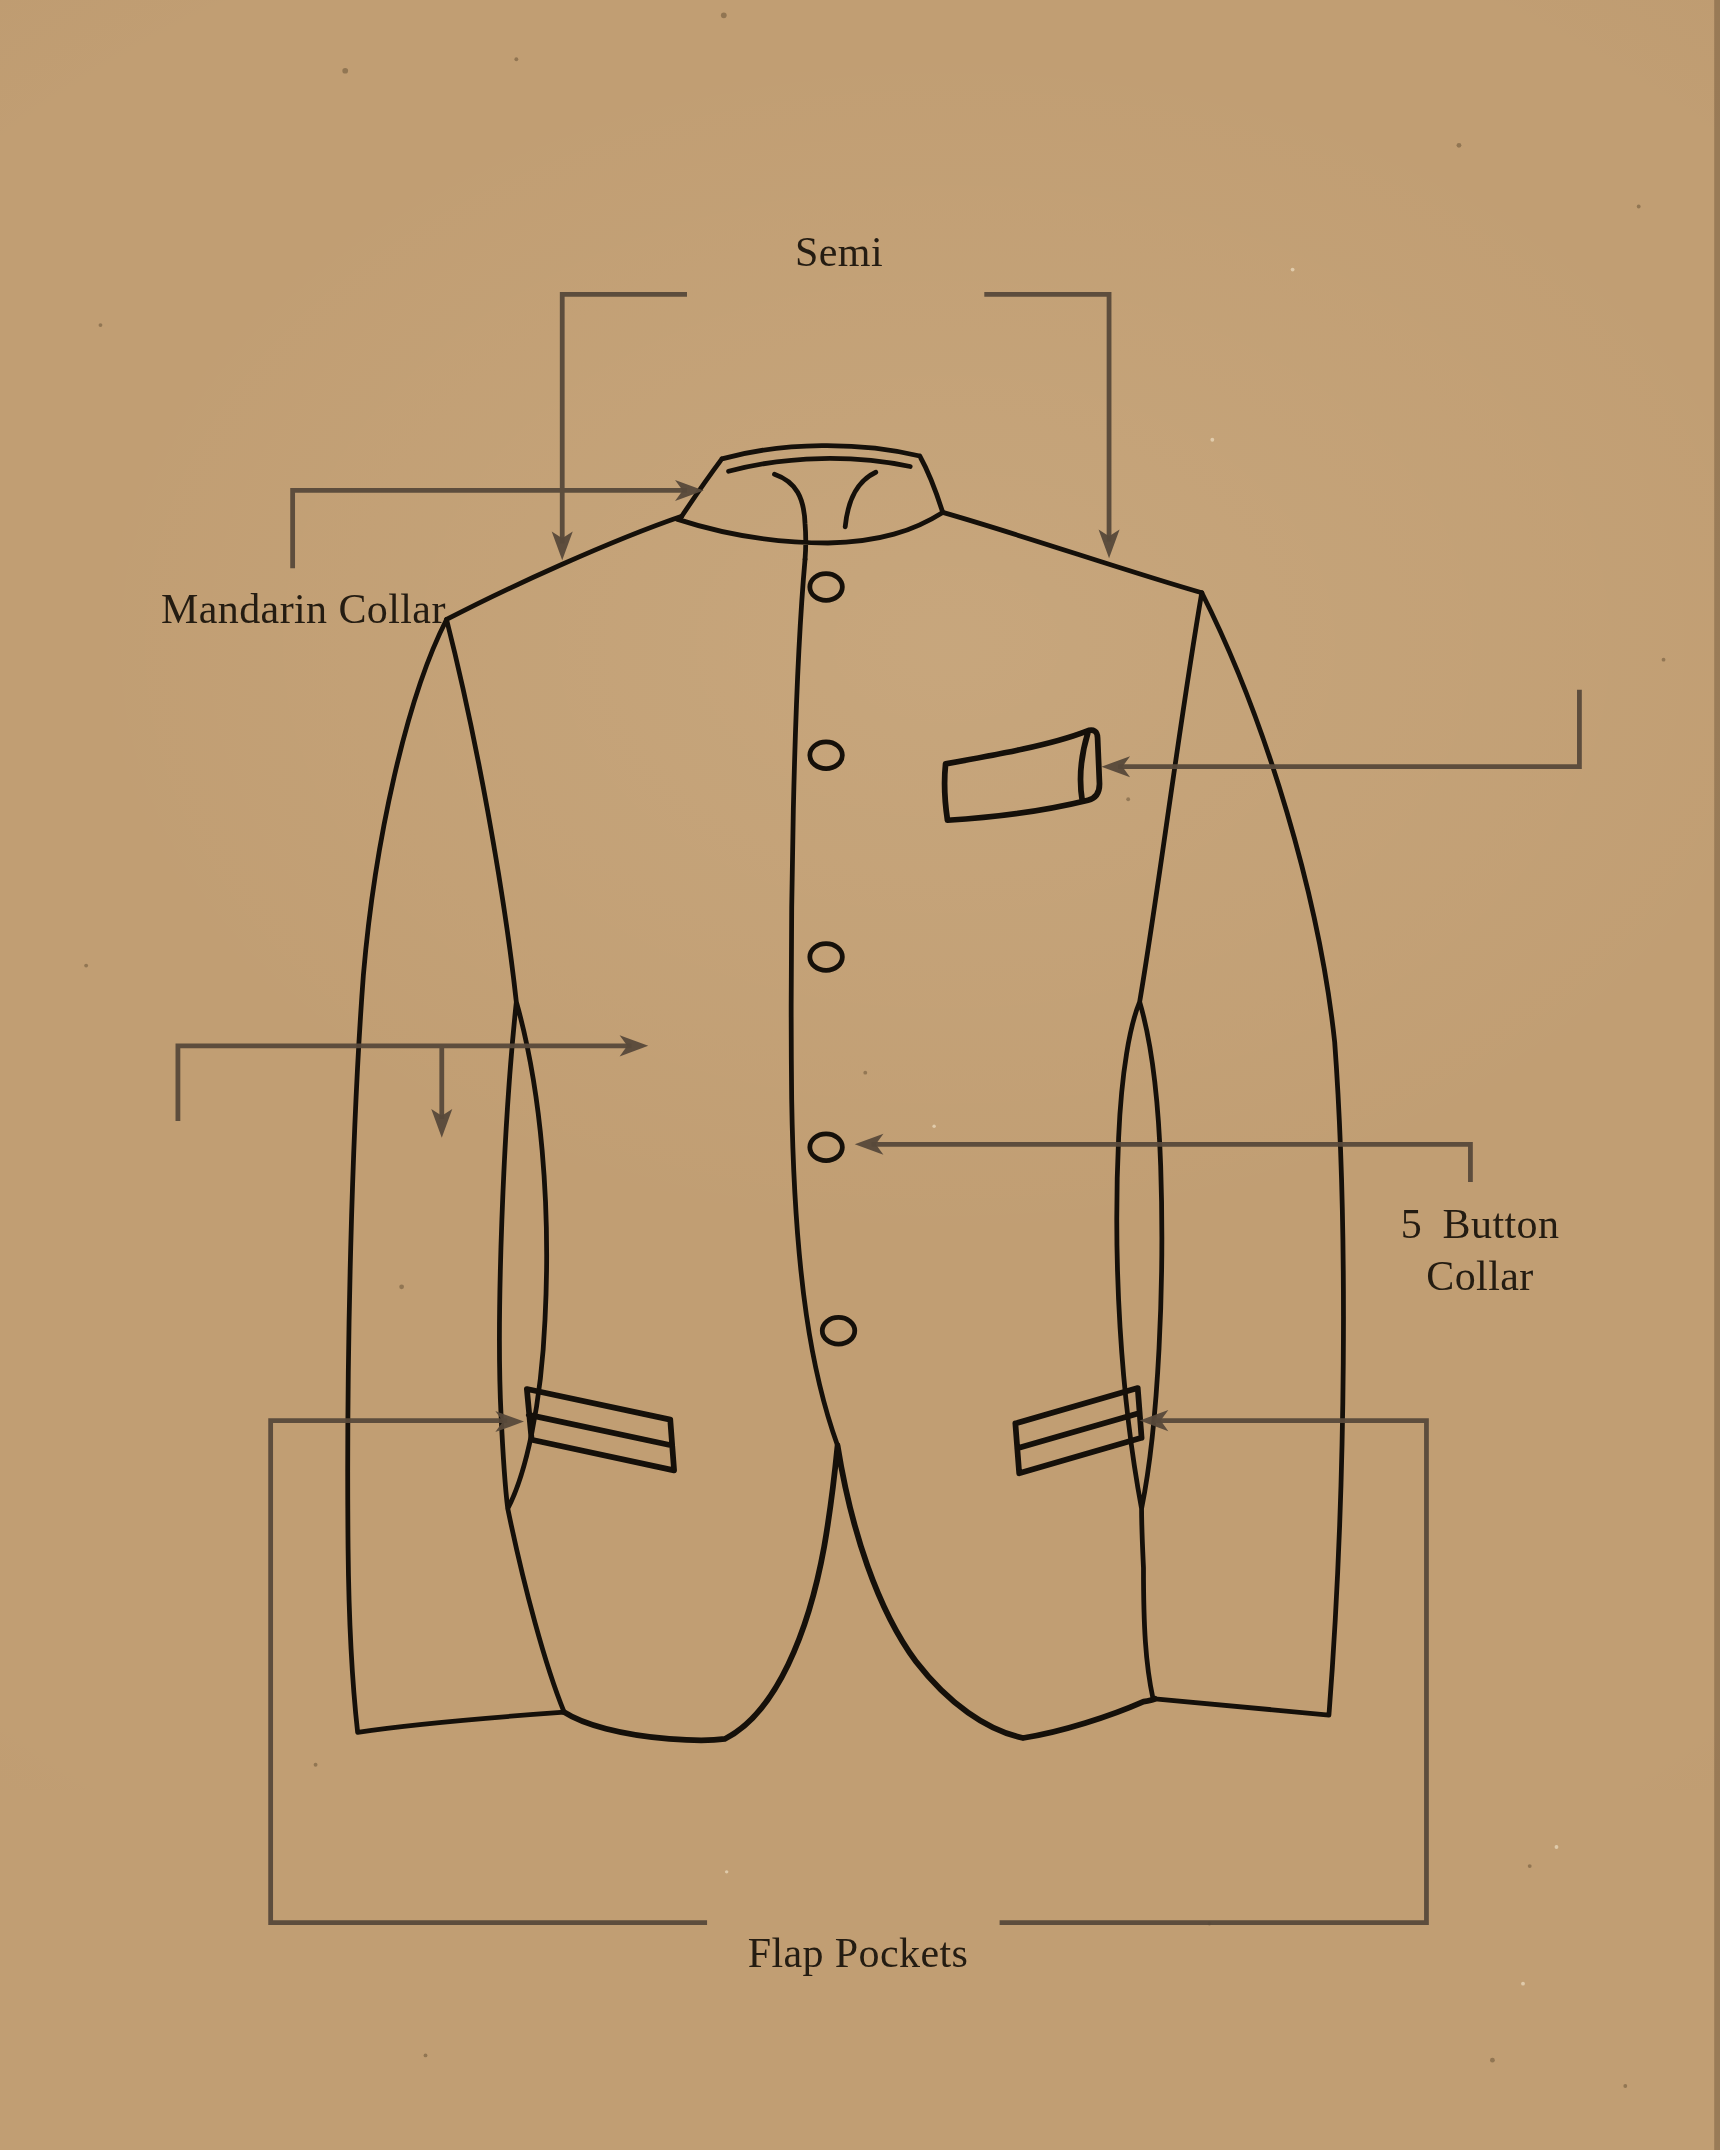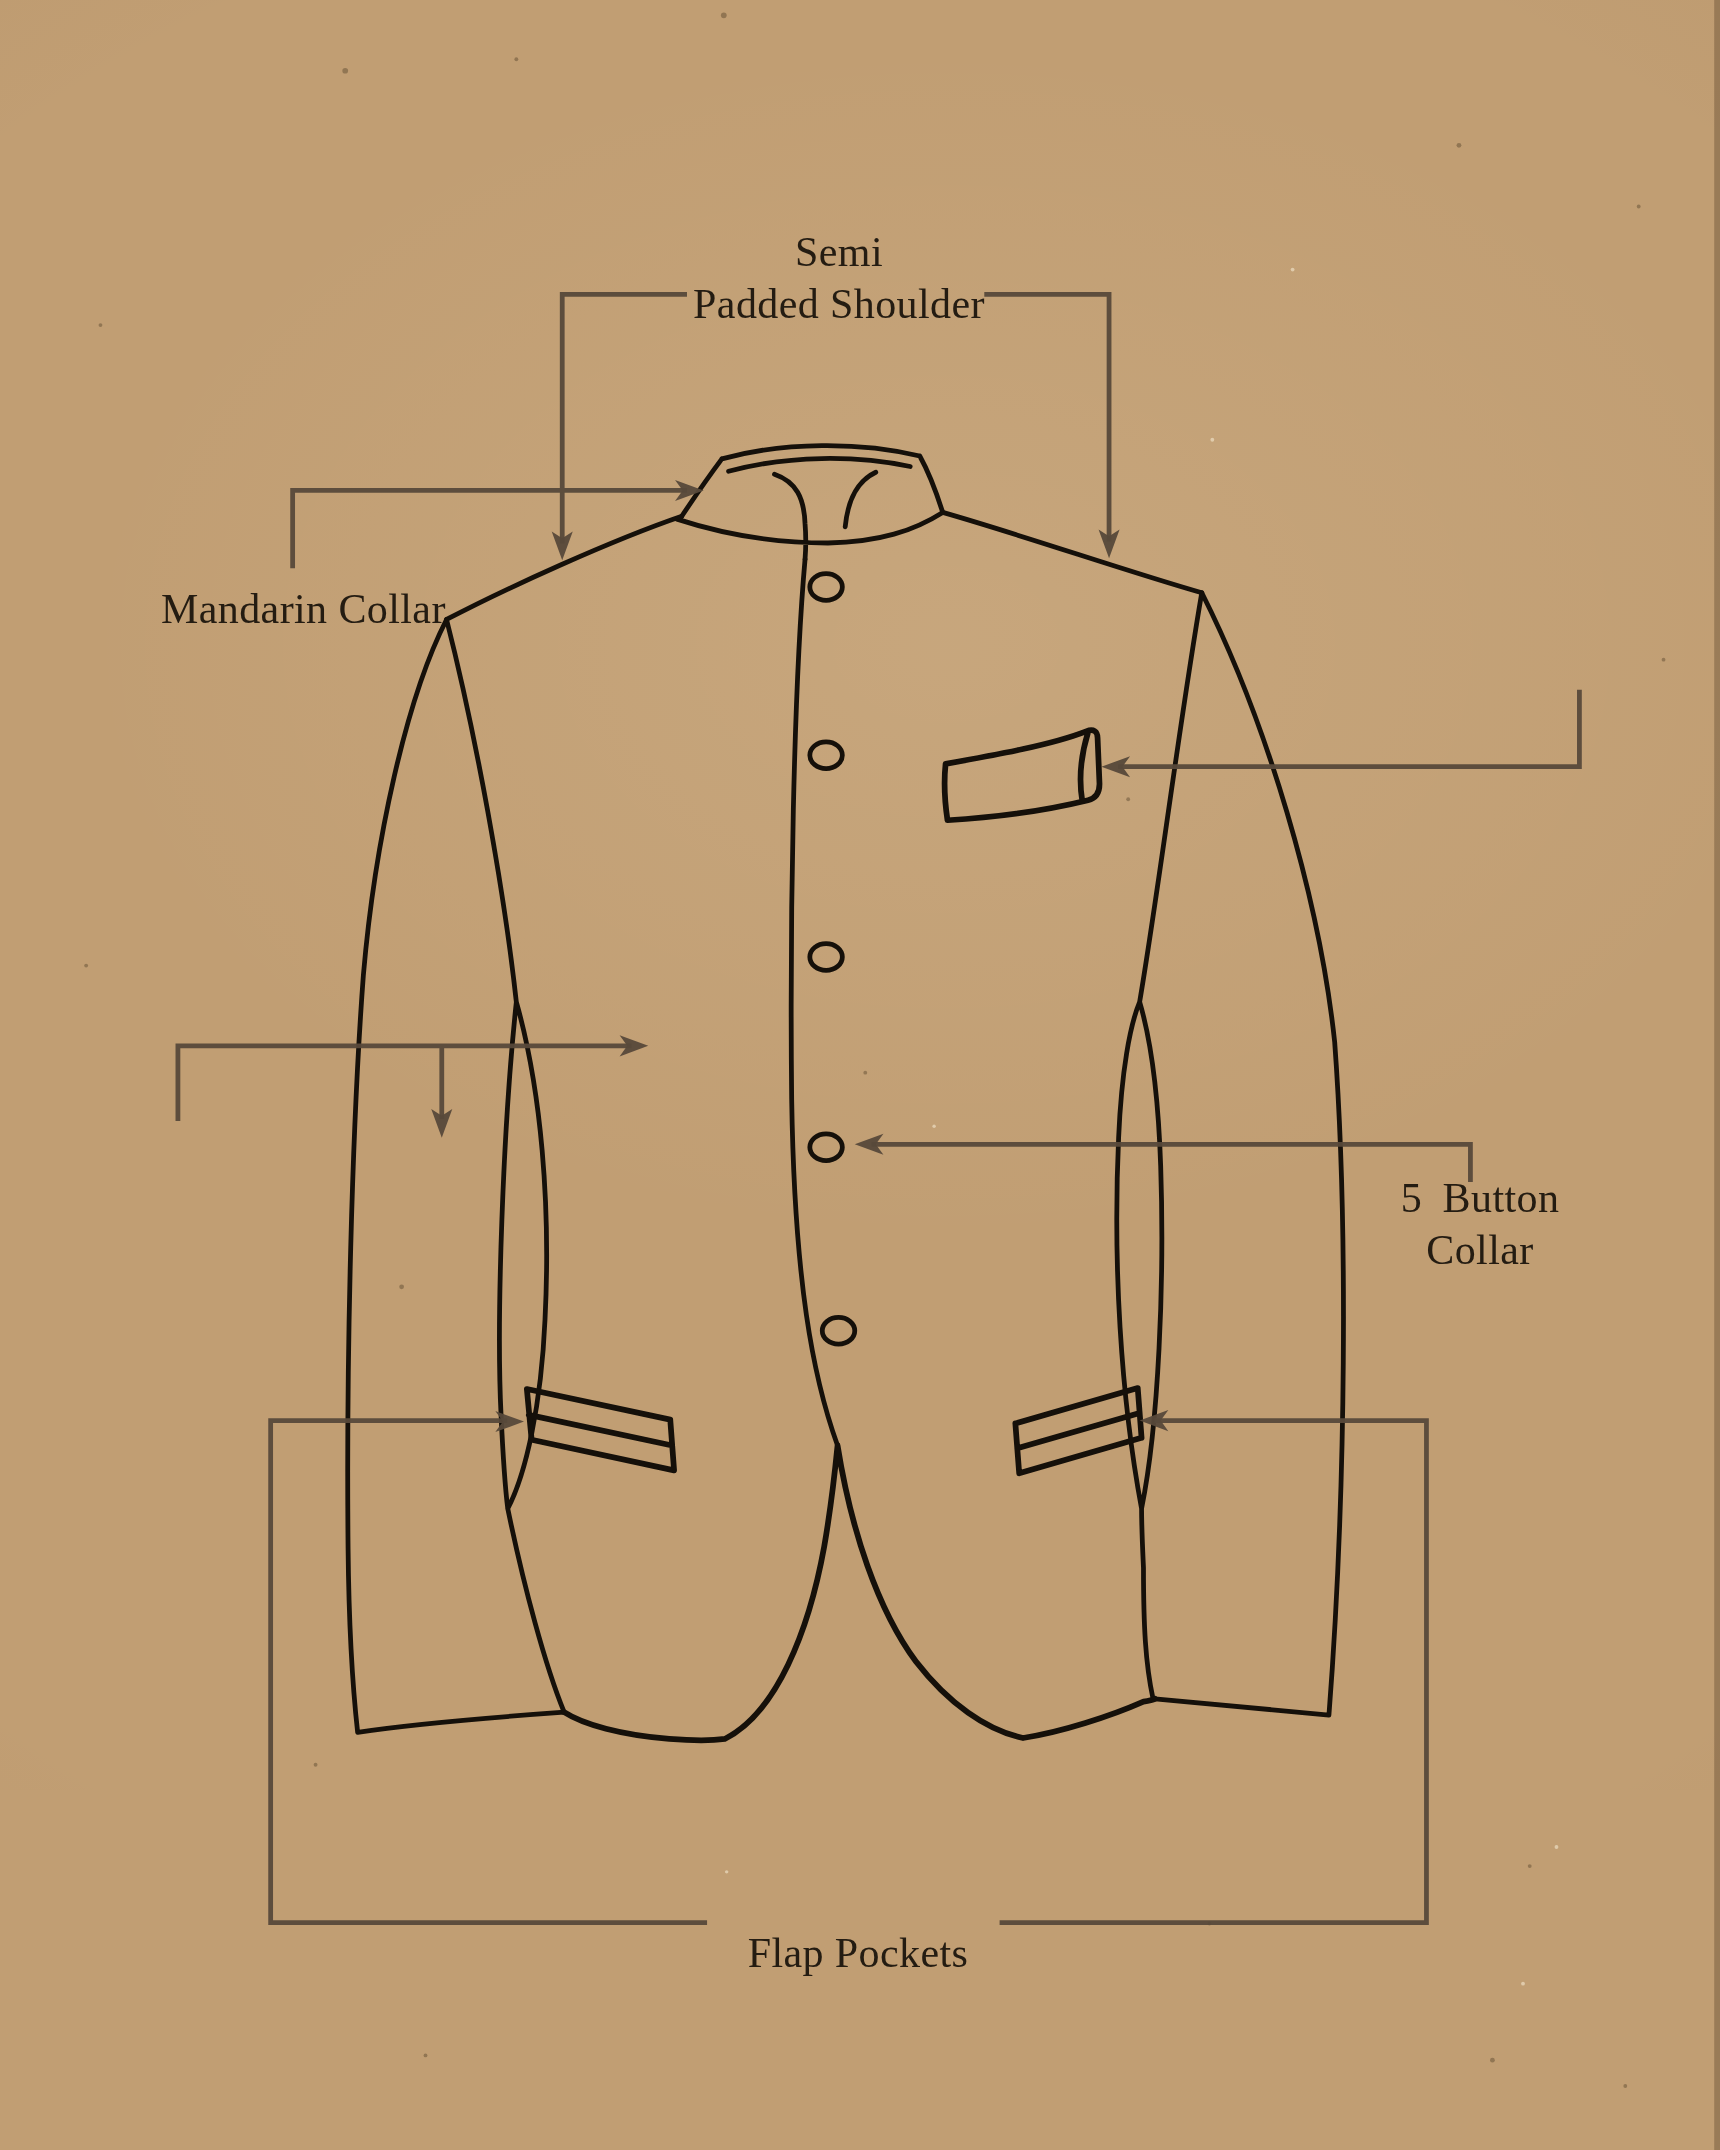--- a/index.html
+++ b/index.html
@@ -32,21 +32,21 @@
     position: absolute;
     color: #241c12;
     font-size: 42px;
     line-height: 52px;
     letter-spacing: 0.4px;
     white-space: nowrap;
     text-align: center;
   }
   .lbl span { display: block; }
   .lbl.centered { transform: translateX(-50%); }
-  .lbl.wide-space { word-spacing: 9.6px; }
+  .lbl.wide-space { word-spacing: 9.6px; margin-top: 26px; }
 </style>
 </head>
 <body>
 
 <div class="stage">
 
   <svg class="draw" viewBox="0 0 1800 2250">
 
     <g fill="#3a2a16" opacity="0.35">
       <circle cx="757" cy="16" r="3"></circle>
@@ -173,21 +173,20 @@
       <polygon points="548,1487 518,1476 526,1487 518,1498"></polygon>
 
       <polygon points="1152,802 1182,791 1174,802 1182,813"></polygon>
       <polygon points="894,1197 924,1186 916,1197 924,1208"></polygon>
       <polygon points="1192,1486 1222,1475 1214,1486 1222,1497"></polygon>
     </g>
   </svg>
 
   <div class="lbl centered" style="left:839px; top:226px;">
     <span>Semi</span>
-    <span>Padded Shoulder</span>
   </div>
 
   <div class="lbl" style="left:161px; top:583px;text-align:right;">
     <span>Mandarin Collar</span>
   </div>
 
 
 
   <div class="lbl centered wide-space" style="left:1480px; top:1172px;">
     <span>5 Button</span>

